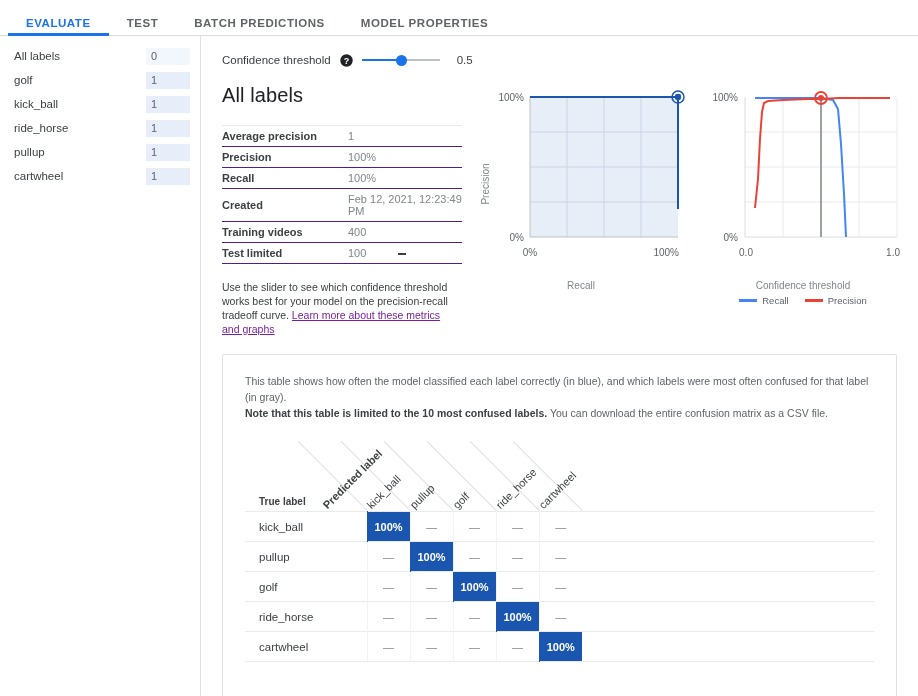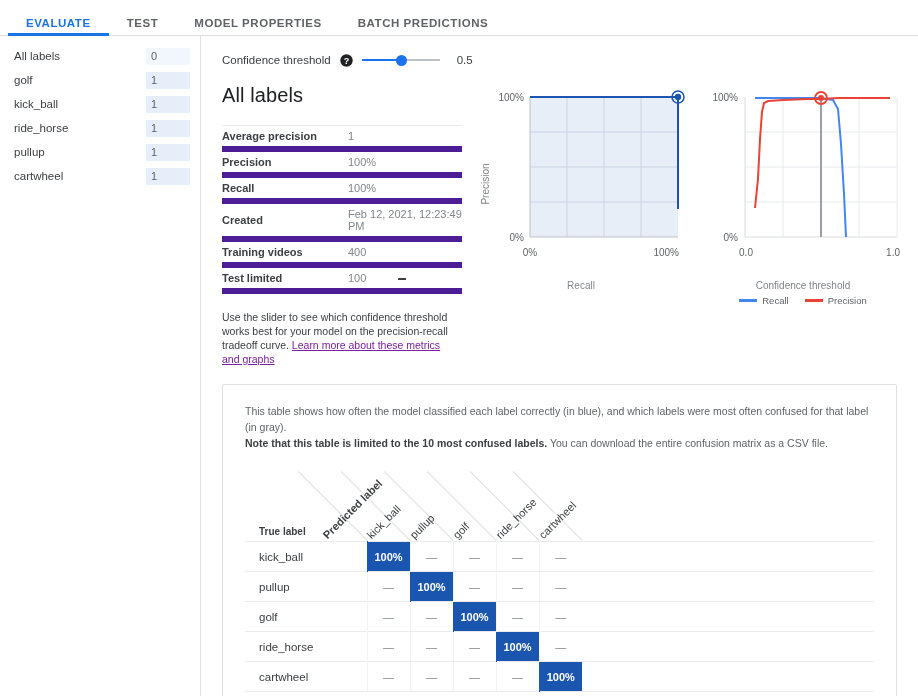--- a/index.html
+++ b/index.html
@@ -144,21 +144,21 @@
   }
   .metrics-col { width: 244px; flex: 0 0 244px; }
   .all-labels-title {
     font-size: 20px;
     color: #202124;
     font-weight: normal;
     margin: 0 0 18px 0;
     letter-spacing: .1px;
   }
   table.metrics { border-collapse: collapse; width: 240px; }
-  table.metrics tr { border-bottom: 6px solid #4c1d95; }
+  table.metrics tr { border-bottom: 1px solid #4c1d95; }
   table.metrics tr:first-child { border-top: 1px solid #e8eaed; }
   table.metrics td {
     padding: 4px 0;
     font-size: 11px;
     height: 18px;
     vertical-align: middle;
   }
   table.metrics td.k { font-weight: bold; color: #3c4043; width: 126px; }
   table.metrics td.v { color: #80868b; }
   .v-redacted {
@@ -286,22 +286,22 @@
     font-weight: bold;
     border-left: 1px solid #1a56b0;
   }
 </style>
 </head>
 <body>
 
 <div class="tabbar">
   <div class="tab active">EVALUATE</div>
   <div class="tab">TEST</div>
+  <div class="tab">BATCH PREDICTIONS</div>
   <div class="tab">MODEL PROPERTIES</div>
-  <div class="tab">BATCH PREDICTIONS</div>
 </div>
 
 <div class="body-wrap">
 
   <div class="sidebar">
 
     <div class="label-list">
       <div class="label-row all">
         <span class="lname">All labels</span>
         <span class="lcount">0</span>

